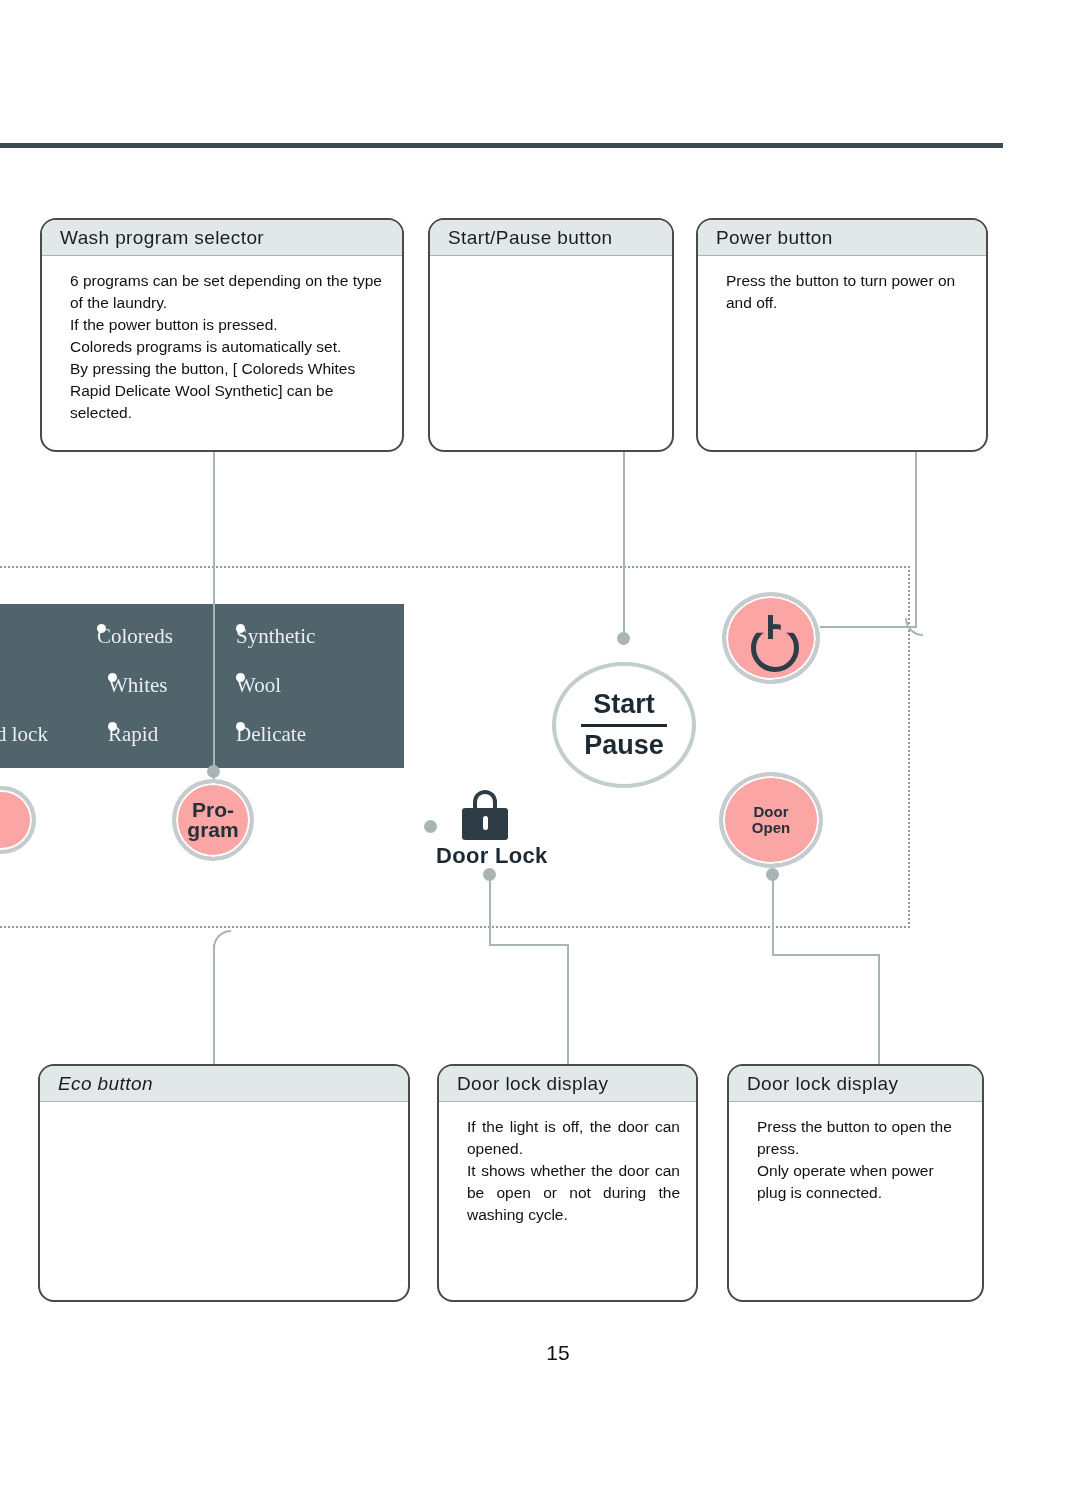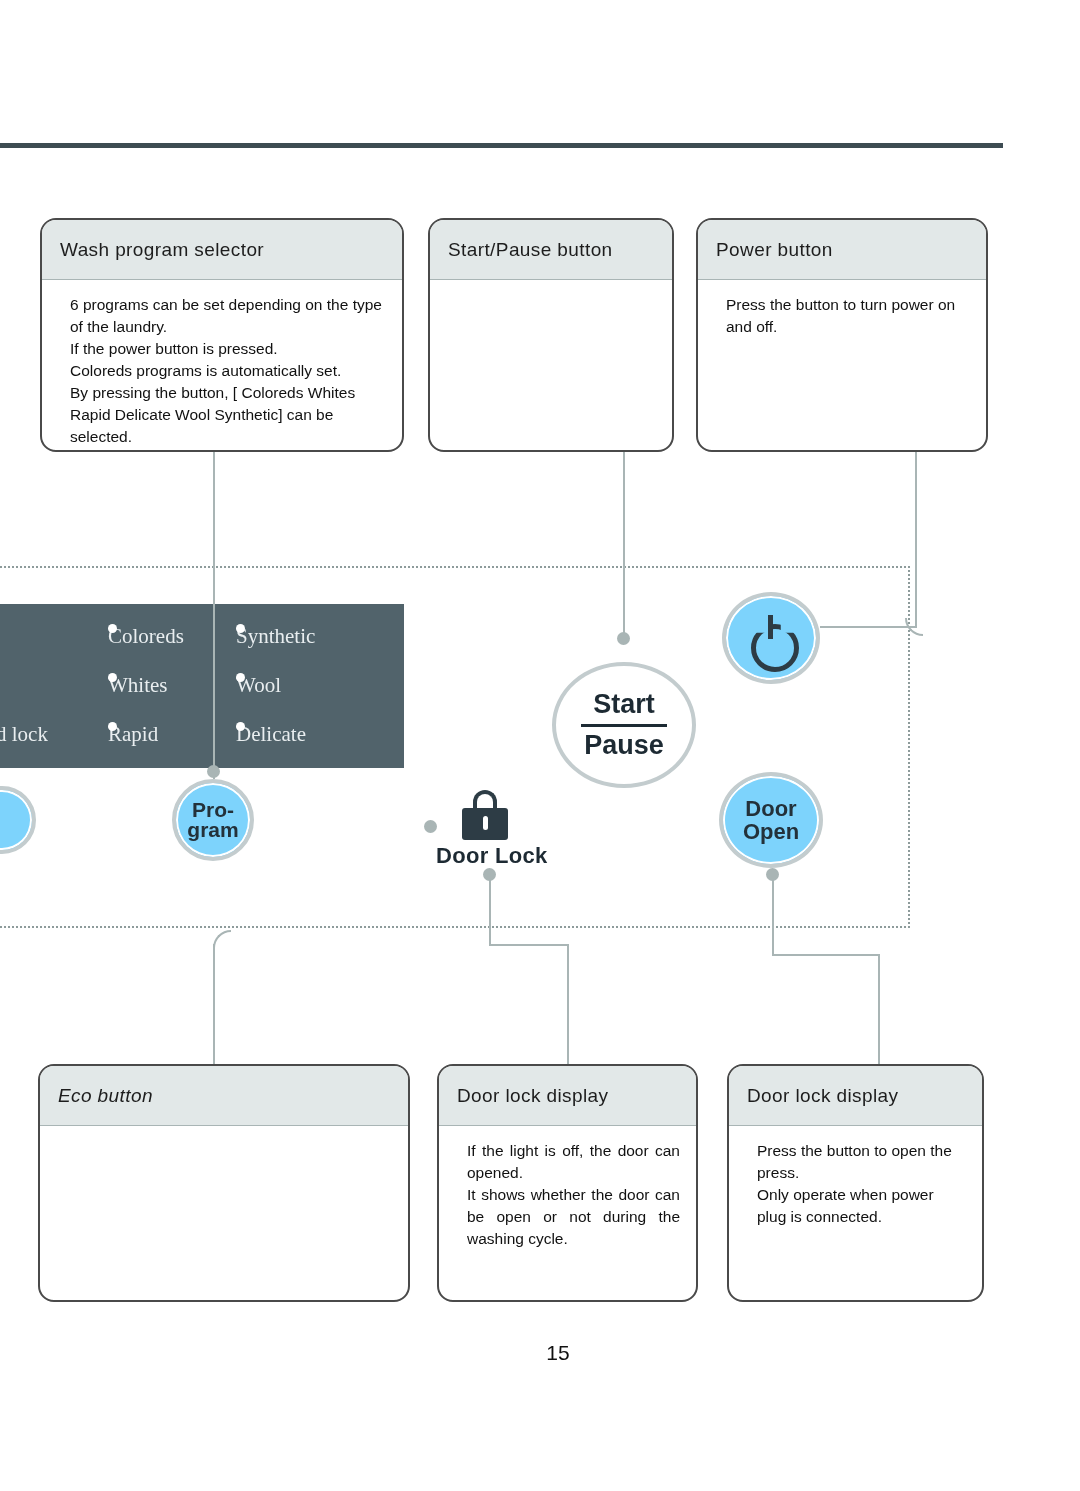--- a/index.html
+++ b/index.html
@@ -31,21 +31,21 @@
     border: 2px solid #4a4a4a;
     border-radius: 16px;
     background: #ffffff;
     box-sizing: border-box;
     overflow: hidden;
   }
   .callout .hdr {
     background: #e2e8e8;
     border-bottom: 1px solid #a9b5b5;
     box-sizing: border-box;
-    height: 60px;
+    height: 36px;
     display: flex;
     align-items: center;
     padding-left: 18px;
     font-size: 19px;
     letter-spacing: 0.4px;
     color: #1d1d1d;
   }
   .callout .body {
     padding: 14px 16px 10px 28px;
     font-size: 15.5px;
@@ -96,38 +96,38 @@
     border-radius: 50%;
     background: #ffffff;
     margin-right: 9px;
     vertical-align: 2px;
   }
 
   
   .knob {
     position: absolute;
     border-radius: 50%;
-    background: #7dd3fc;
+    background: #fca5a5;
     border: 4px solid #c3ccce;
     box-shadow: 0 0 0 2px #ffffff inset;
     display: flex;
     align-items: center;
     justify-content: center;
     text-align: center;
     box-sizing: border-box;
     color: #23313a;
     font-weight: bold;
   }
   #knob-program {
     left: 172px; top: 779px; width: 82px; height: 82px;
     font-size: 21px; line-height: 0.95;
   }
   #knob-dooropen {
     left: 719px; top: 772px; width: 104px; height: 96px;
-    font-size: 22px; line-height: 1.05;
+    font-size: 15px; line-height: 1.05;
   }
   #knob-power {
     left: 722px; top: 592px; width: 98px; height: 92px;
   }
   #knob-left-partial {
     left: -32px; top: 786px; width: 68px; height: 68px;
   }
 
   
   #knob-startpause {
@@ -274,21 +274,21 @@
   <div class="hdr">Door lock display</div>
   <div class="body">
     <p>Press the button to open the press.</p>
     <p>Only operate when power plug is connected.</p>
   </div>
 </div>
 
 <div class="panel-dotted"></div>
 
 <div class="program-plate">
-  <div class="prog-item" style="left:168px; top:20px;">
+  <div class="prog-item" style="left:157px; top:20px;">
     <span class="dot"></span><span>Coloreds</span>
   </div>
   <div class="prog-item" style="left:296px; top:20px;">
     <span class="dot"></span><span>Synthetic</span>
   </div>
   <div class="prog-item" style="left:168px; top:69px;">
     <span class="dot"></span><span>Whites</span>
   </div>
   <div class="prog-item" style="left:296px; top:69px;">
     <span class="dot"></span><span>Wool</span>

